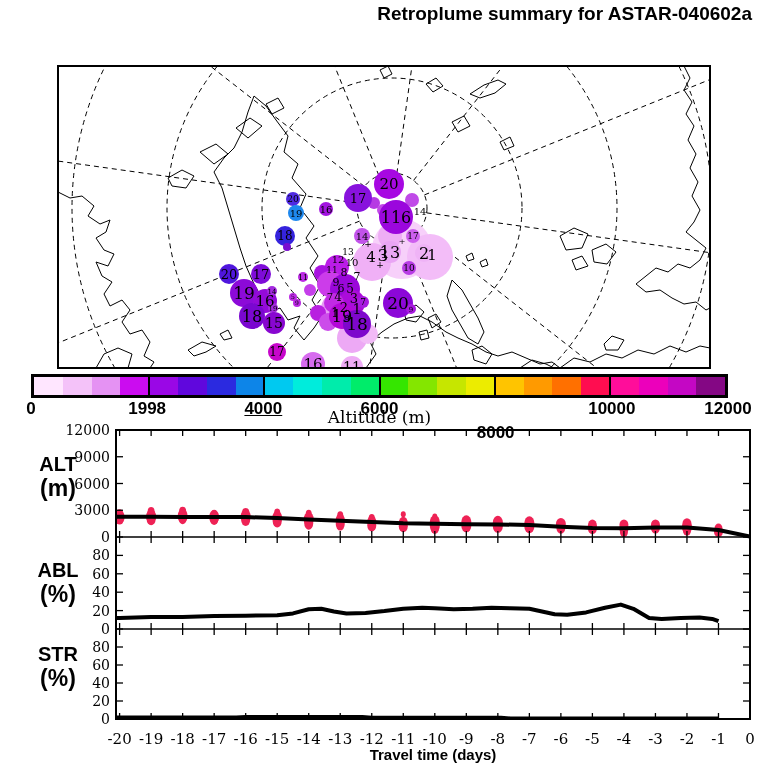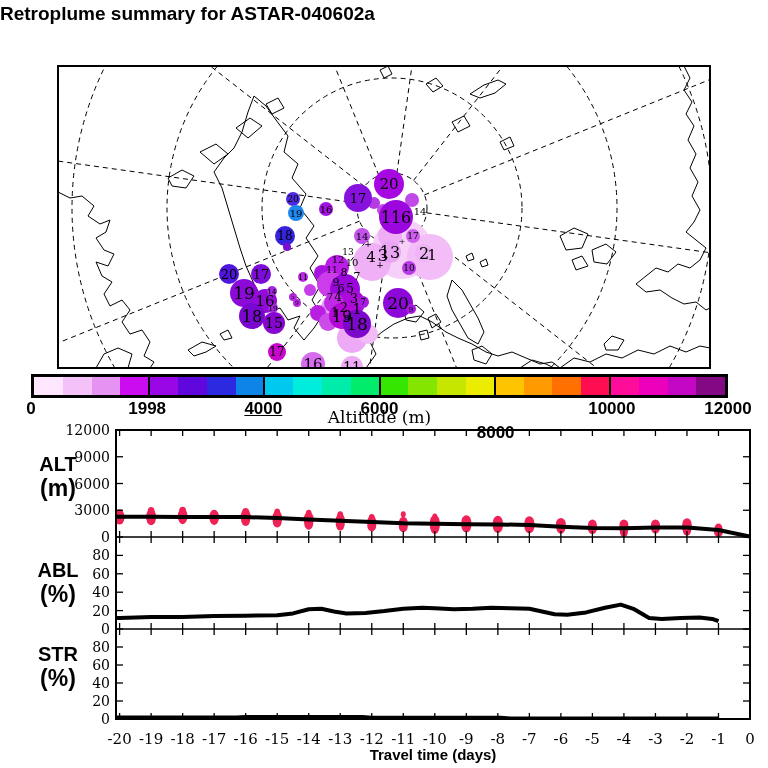--- a/index.html
+++ b/index.html
@@ -1,18 +1,18 @@
 <!DOCTYPE html>
 <html><head>
 <meta charset="utf-8">
 <style>
   html,body{margin:0;padding:0;background:#fff}
   #page{position:relative;width:768px;height:768px;background:#fff;color:#000;
         font-family:"Liberation Sans",sans-serif;overflow:hidden}
-  .ttl{position:absolute;left:0;width:752px;text-align:left;font-weight:bold;white-space:pre}
+  .ttl{position:absolute;left:0;width:752px;text-align:right;font-weight:bold;white-space:pre}
   #title-main{top:3px;font-size:19px}
   #subtitle-row{position:absolute;top:23px;left:0;width:768px;display:flex;
                 justify-content:center;gap:38px;font-weight:bold;font-size:17px;white-space:pre}
   #title-met{top:41px;font-size:17px}
   svg{position:absolute;left:0;top:0}
   #colorbar{position:absolute;left:31px;top:374px;width:697px;height:24px;
             border:3px solid #000;box-sizing:border-box;display:flex}
   #colorbar .cell{flex:1 1 0;height:100%}
   #colorbar .divider{position:absolute;top:0;width:2px;height:100%;background:#000}
   #cbar-ticks{position:absolute;left:31px;top:399px;width:697px;height:16px}

